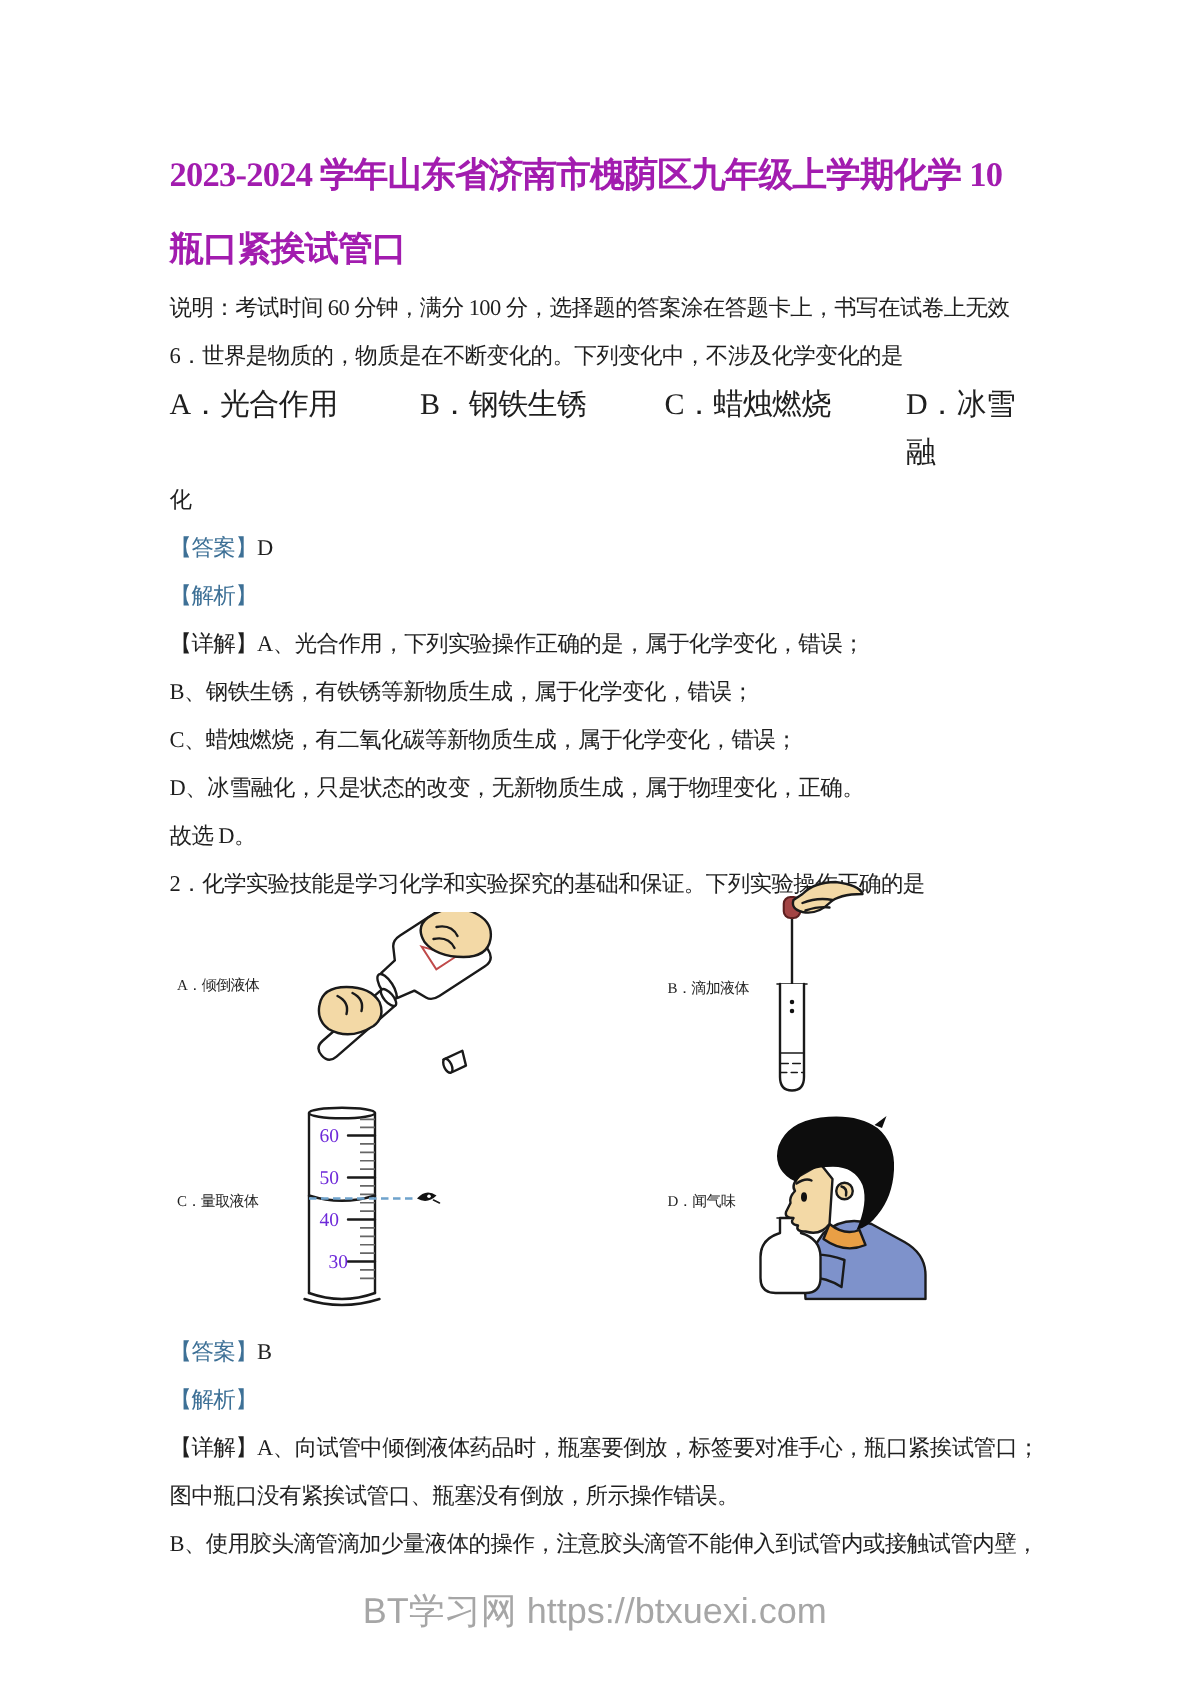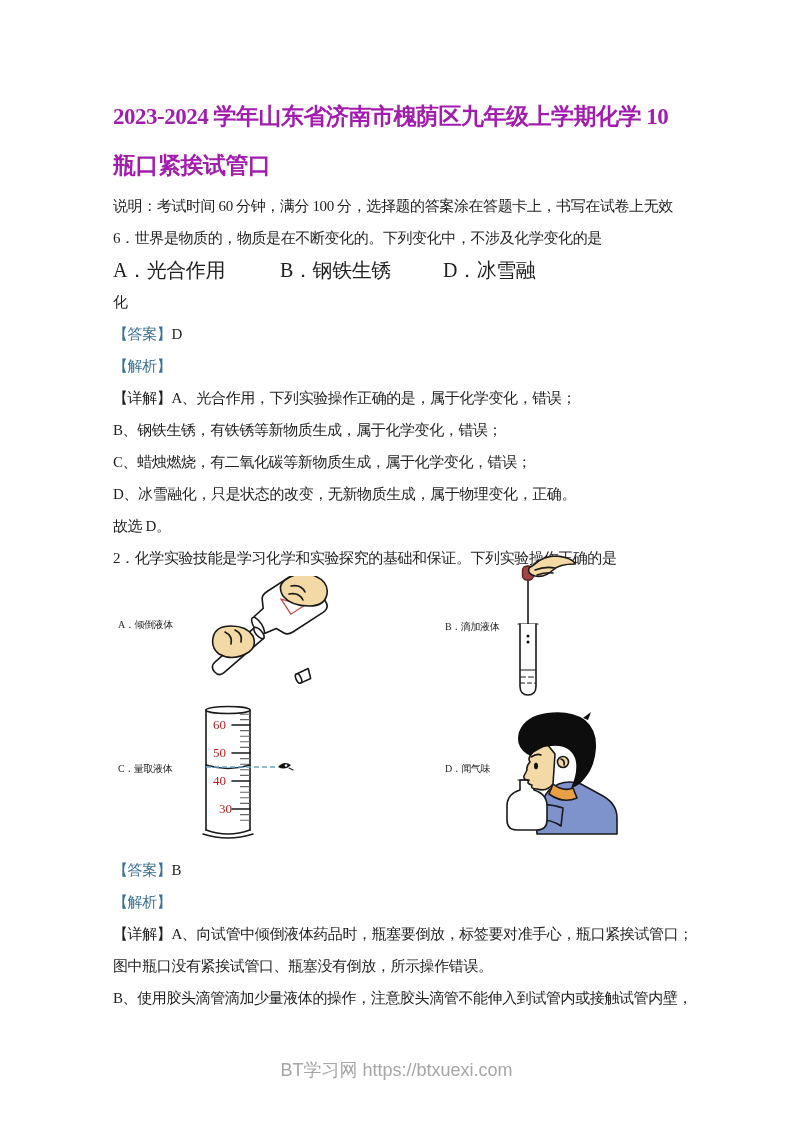--- a/index.html
+++ b/index.html
@@ -22,54 +22,55 @@
   .fig-label { position:absolute; font-size:10px; letter-spacing:-0.4px; white-space:nowrap;text-align:center; }
   .lab-a { left:5px;  top:44px; }
   .lab-b { left:332px; top:46px; }
   .lab-c { left:5px;  top:188px; }
   .lab-d { left:332px; top:188px; }
   .fig-a { position:absolute; left:88px;  top:2px; }
   .fig-b { position:absolute; left:392px; top:-20px; }
   .fig-c { position:absolute; left:85px;  top:131px; width:100px; height:135px; }
   .fig-d { position:absolute; left:390px; top:136px; }
   .fig-c .tick { position:absolute; left:10px; width:18px; text-align:right;
-                 font-size:13px; color:#b91c1c; line-height:13px; }
+                 font-size:13px; color:#6d28d9; line-height:13px; }
   .t60 { top:13px; } .t50 { top:41px; } .t40 { top:69px; } .t30 { top:97px;padding-left:11px; }
 
   
   .s { stroke:#1a1a1a; stroke-width:1.6; stroke-linejoin:round; stroke-linecap:round; }
   .w { fill:#ffffff; }
   .t { fill:var(--hand-tan); }
   .n { fill:none; }
   .k  { stroke:#1a1a1a; stroke-width:1.6; stroke-linecap:round; }
   .k2 { stroke:#666;    stroke-width:1.1; }
   .thin { stroke-width:1.1; }
 
   .footer { position:absolute; left:0; top:1058px; width:100%;
             text-align:center;
             font-family:"Liberation Sans","DejaVu Sans",sans-serif;
-            font-size:18px; color:var(--footer-gray); }
+            font-size:24px; color:var(--footer-gray); }
 </style>
 </head>
 <body>
 
 <div class="page">
   <div class="content">
 
     <h1 class="title">
       <span>2023-2024 学年山东省济南市槐荫区九年级上学期化学 10</span>
       <span>瓶口紧挨试管口</span>
     </h1>
 
     <p class="line">说明：考试时间 60 分钟，满分 100 分，选择题的答案涂在答题卡上，书写在试卷上无效</p>
 
     <p class="line">6．世界是物质的，物质是在不断变化的。下列变化中，不涉及化学变化的是</p>
     <div class="opts">
       <span>A．光合作用</span>
       <span>B．钢铁生锈</span>
+      <span>C．蜡烛燃烧</span>
       <span>D．冰雪融</span>
     </div>
     <p class="line">化</p>
 
     <p class="line"><span class="tag">【答案】</span><span>D</span></p>
     <p class="line"><span class="tag">【解析】</span></p>
     <p class="line">【详解】A、光合作用，下列实验操作正确的是，属于化学变化，错误；</p>
     <p class="line">B、钢铁生锈，有铁锈等新物质生成，属于化学变化，错误；</p>
     <p class="line">C、蜡烛燃烧，有二氧化碳等新物质生成，属于化学变化，错误；</p>
     <p class="line">D、冰雪融化，只是状态的改变，无新物质生成，属于物理变化，正确。</p>

